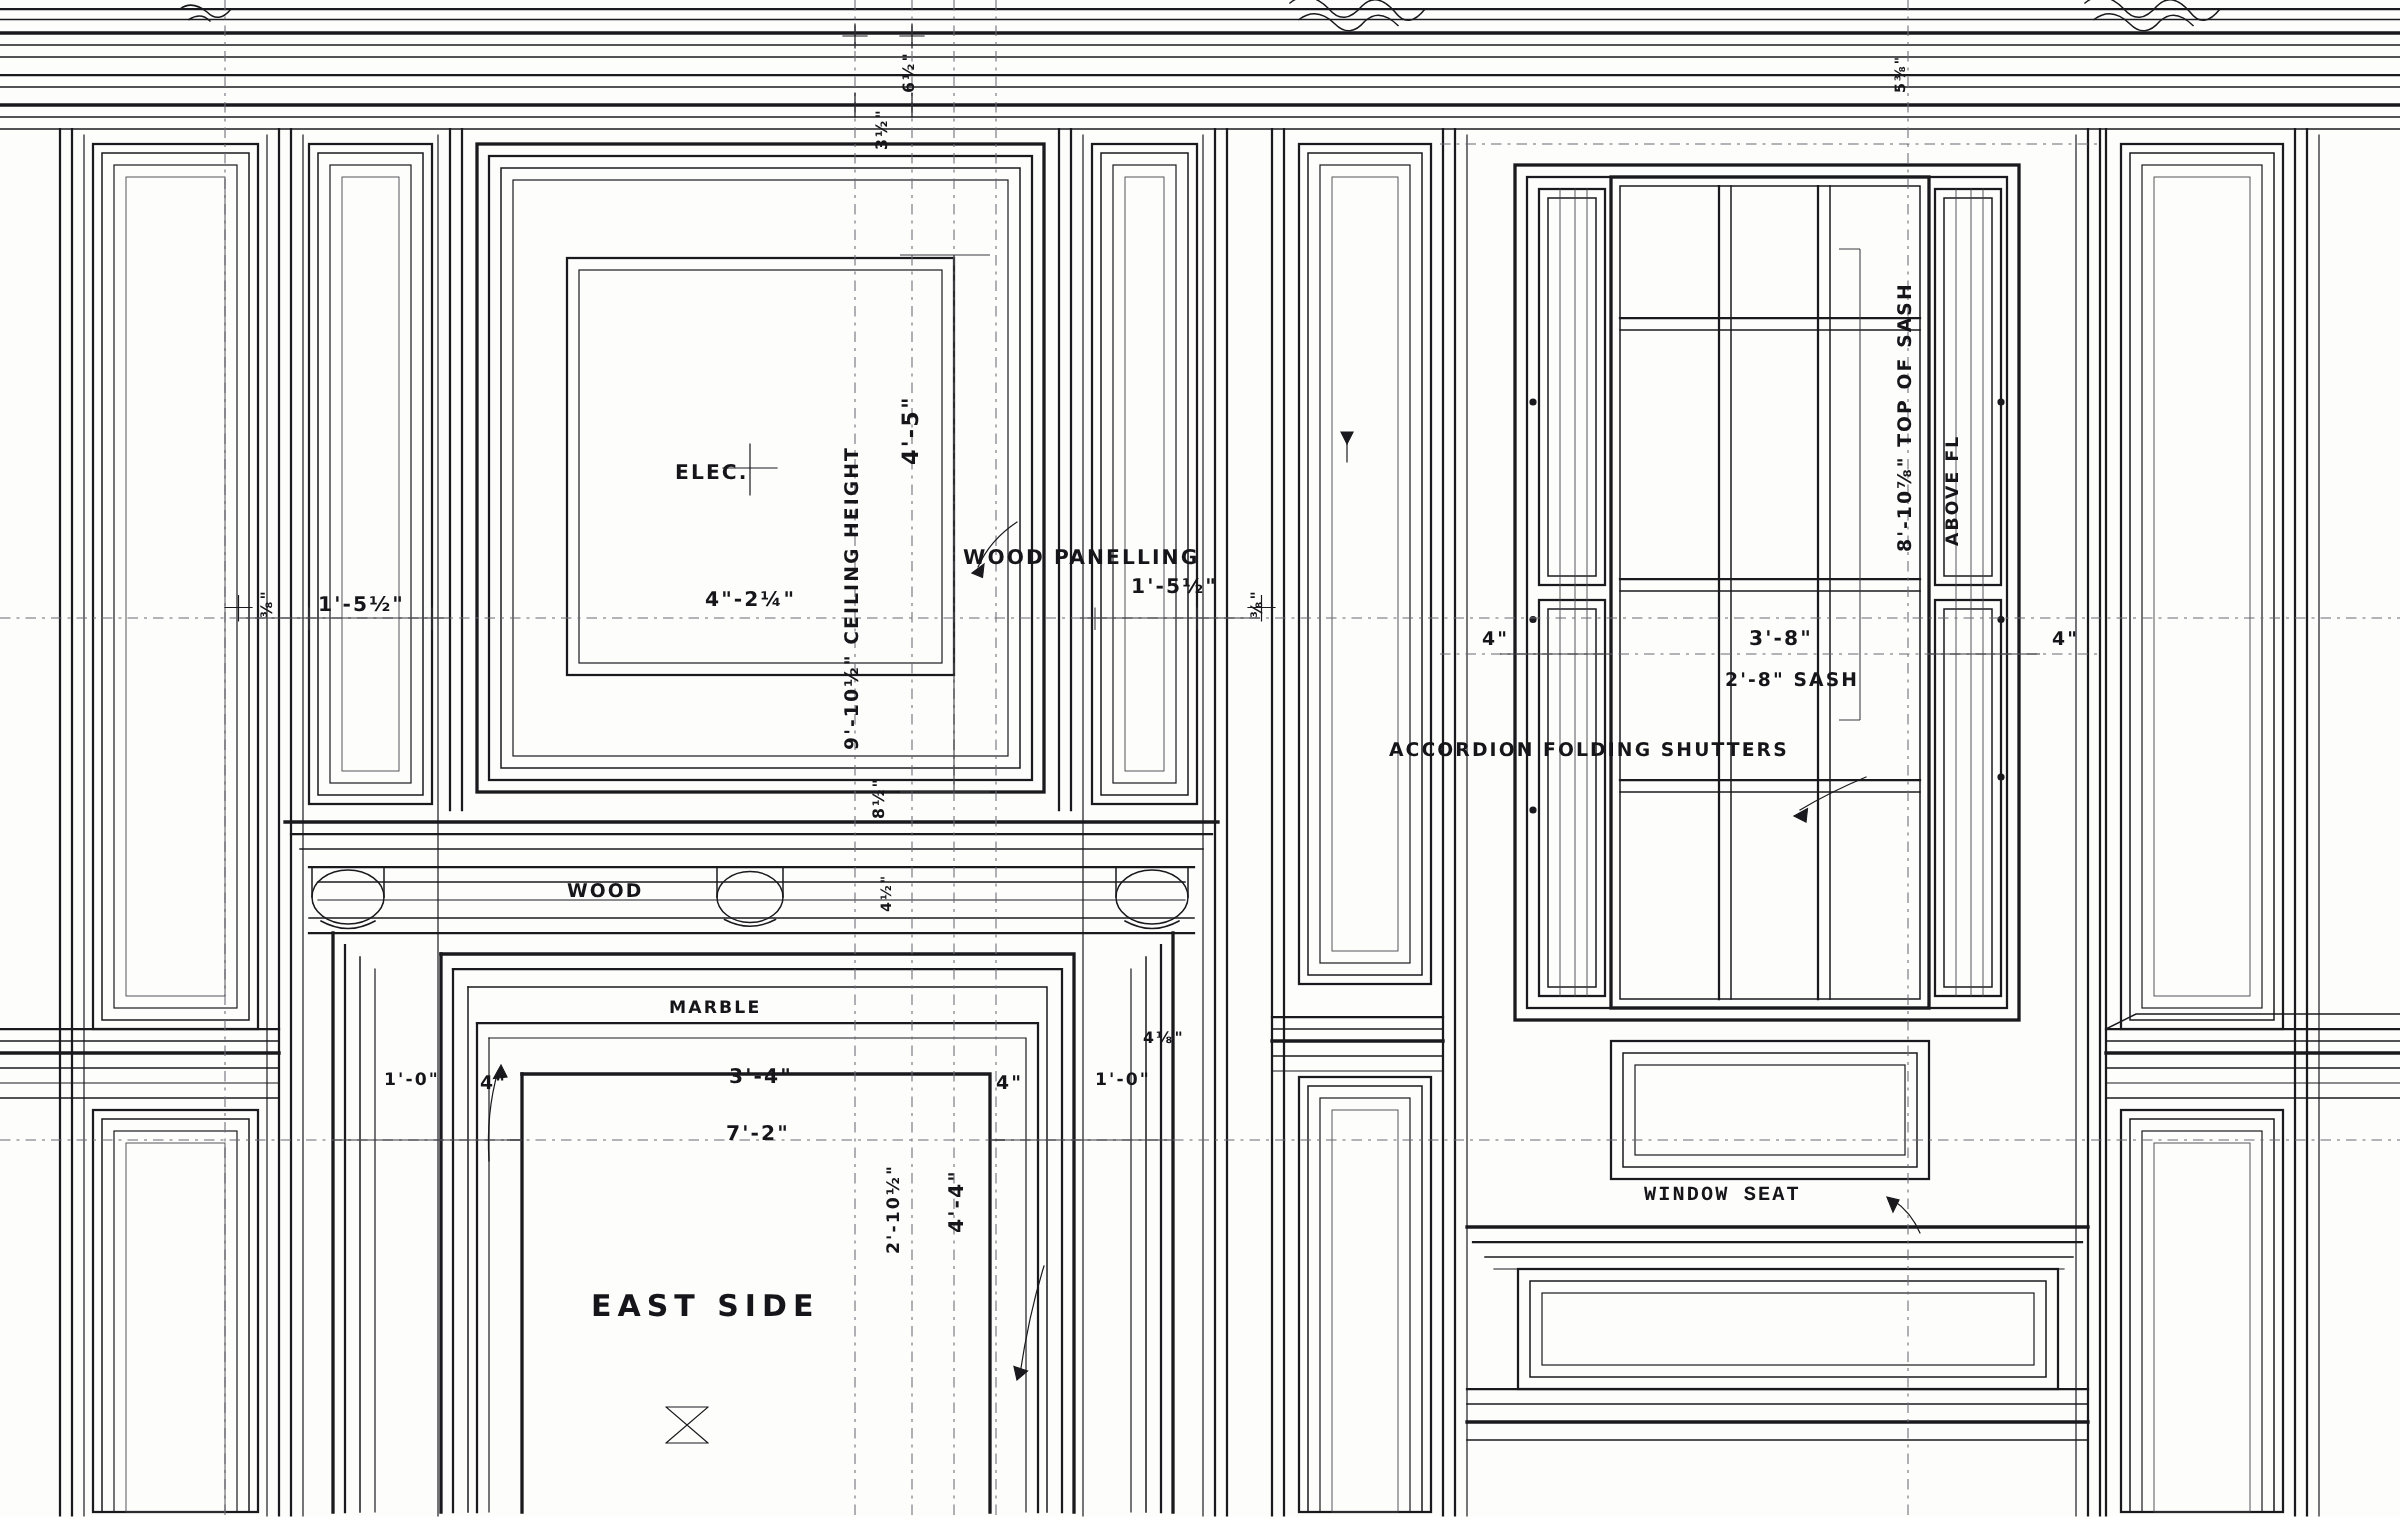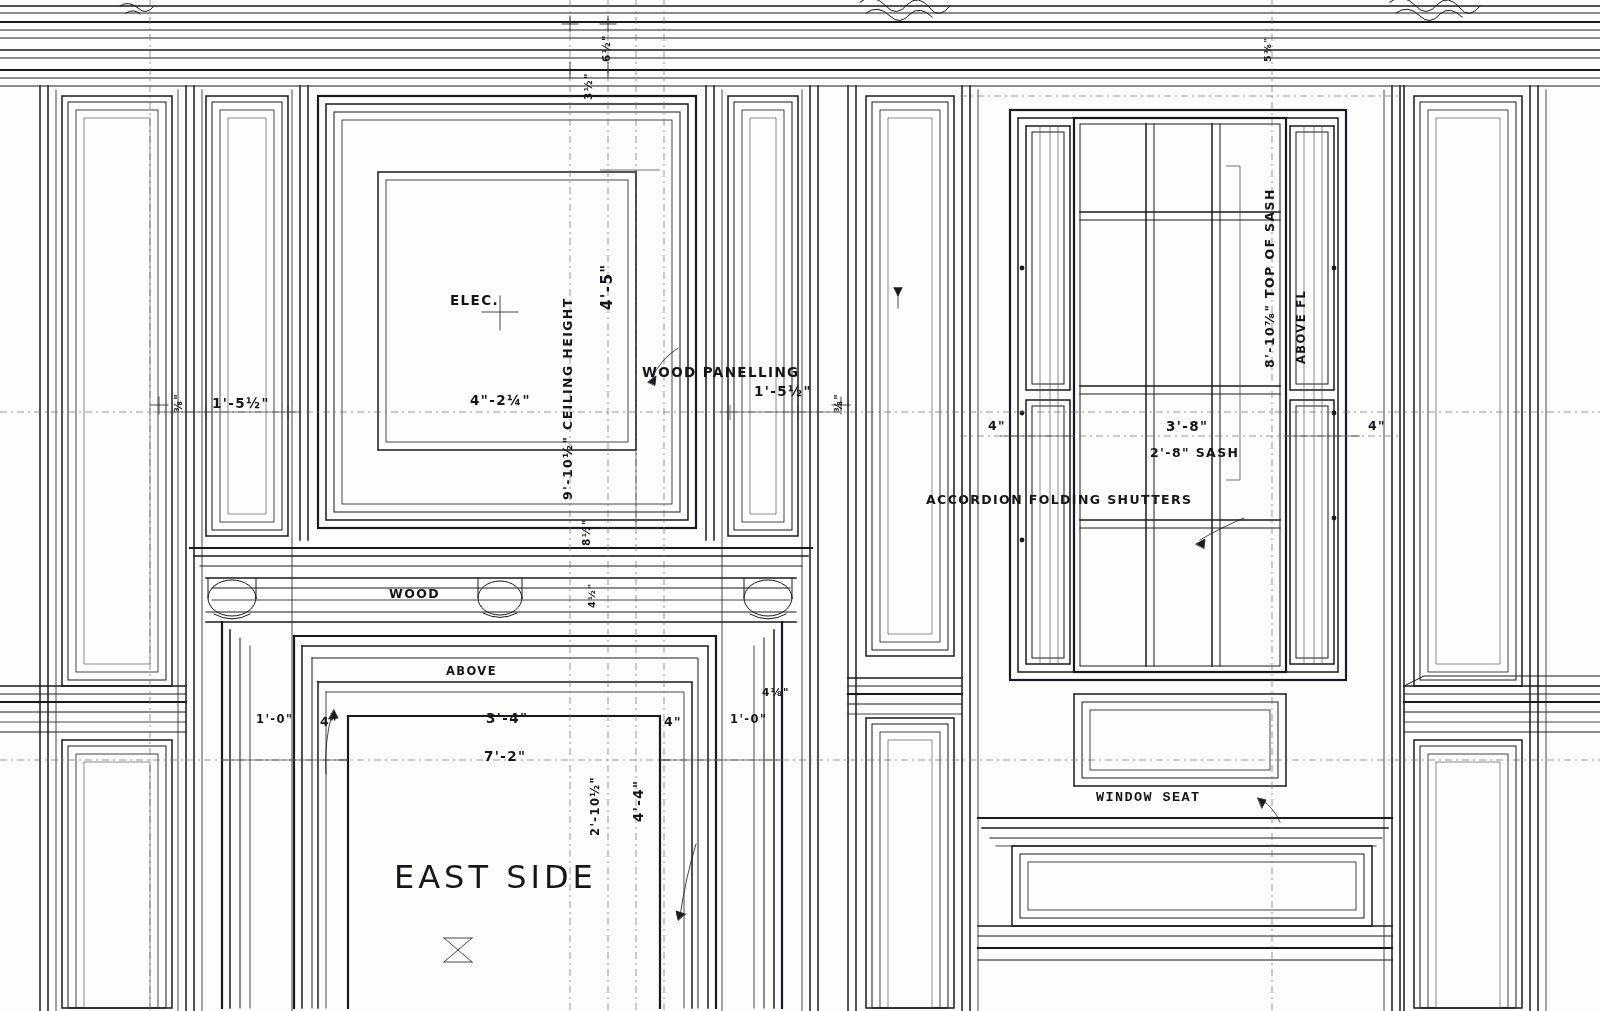--- a/index.html
+++ b/index.html
@@ -5,21 +5,21 @@
   html,body{margin:0;padding:0;background:#fff;}
   body{width:1600px;height:1011px;overflow:hidden;
        font-family:"DejaVu Sans",sans-serif;}
   #sheet{position:relative;width:1600px;height:1011px;background:#fdfdfc;}
   svg{position:absolute;top:0;left:0;}
   .lbl{position:absolute;font-family:"DejaVu Sans",sans-serif;
        color:#16161a;white-space:nowrap;letter-spacing:1.4px;
        font-weight:600;}
   .rot{transform-origin:0 0;transform:rotate(-90deg);}
   .t10{font-size:10.5px;} .t11{font-size:11.5px;} .t12{font-size:12.5px;}
-  .t13{font-size:13.5px;} .t14{font-size:15px;} .t22{font-size:32px;letter-spacing:4px;font-weight:400;}
+  .t13{font-size:13.5px;} .t14{font-size:15px;} .t22{font-size:20px;letter-spacing:4px;font-weight:700;}
   .t9{font-size:9.5px;}
 </style>
 </head>
 <body>
 
 <div id="sheet">
 
 <svg width="1600" height="1011" viewBox="0 0 1600 1011">
   <defs>
     <style>
@@ -348,25 +348,25 @@
   </g>
 </svg>
 
 <div class="lbl t10 rot" style="left:600px;top:62px;">6½"</div>
 <div class="lbl t10 rot" style="left:582px;top:100px;">3½"</div>
 <div class="lbl t9 rot" style="left:1262px;top:62px;">5⅜"</div>
 
 <div class="lbl t12 rot" style="left:560px;top:500px;">9'-10½" CEILING HEIGHT</div>
 <div class="lbl t14 rot" style="left:598px;top:310px;">4'-5"</div>
 
-<div class="lbl t13" style="left:450px;top:292px;">ELEC.</div>
+<div class="lbl t13" style="left:450px;top:307px;">ELEC.</div>
 <div class="lbl t13" style="left:470px;top:392px;">4"-2¼"</div>
 <div class="lbl t13" style="left:642px;top:328px;margin-top:36px;">WOOD PANELLING</div>
-<div class="lbl t12" style="left:389px;top:586px;">WOOD</div>
-<div class="lbl t11" style="left:446px;top:664px;">ABOVE</div>
+<div class="lbl t12" style="left:378px;top:586px;">WOOD</div>
+<div class="lbl t11" style="left:446px;top:664px;">MARBLE</div>
 
 <div class="lbl t10 rot" style="left:172px;top:412px;">⅜"</div>
 <div class="lbl t13" style="left:212px;top:395px;">1'-5½"</div>
 <div class="lbl t13" style="left:754px;top:383px;">1'-5½"</div>
 <div class="lbl t10 rot" style="left:832px;top:412px;">⅜"</div>
 
 <div class="lbl t10 rot" style="left:580px;top:546px;">8½"</div>
 <div class="lbl t9 rot" style="left:586px;top:608px;">4½"</div>
 
 <div class="lbl t11" style="left:256px;top:712px;">1'-0"</div>

